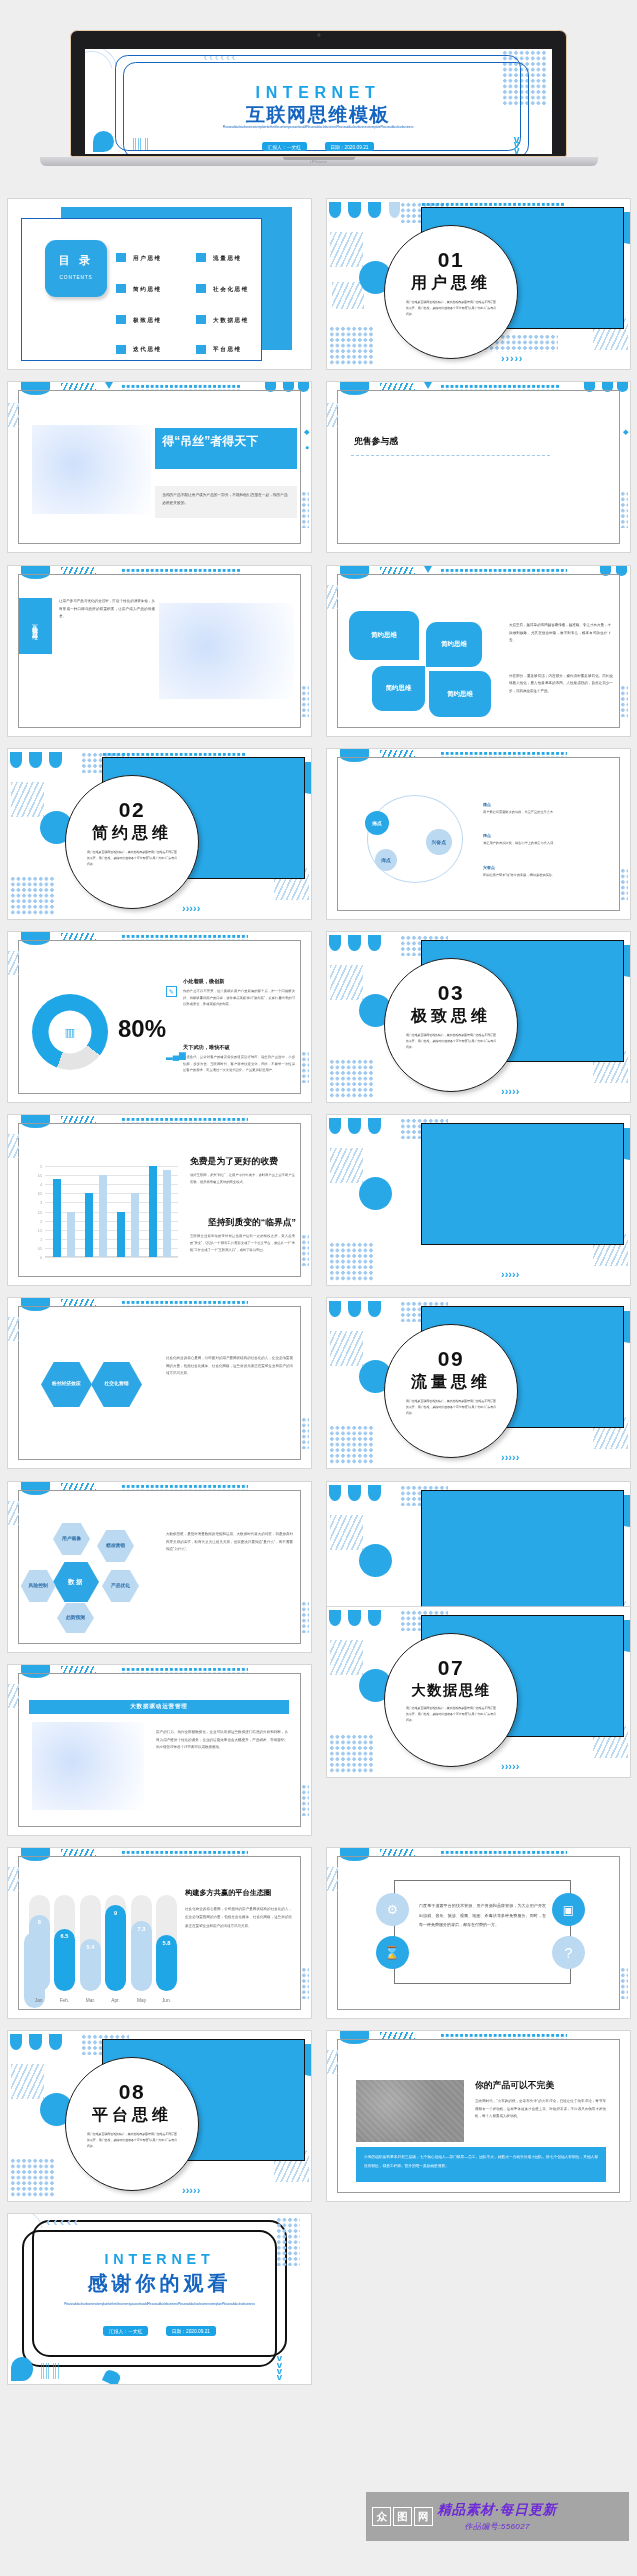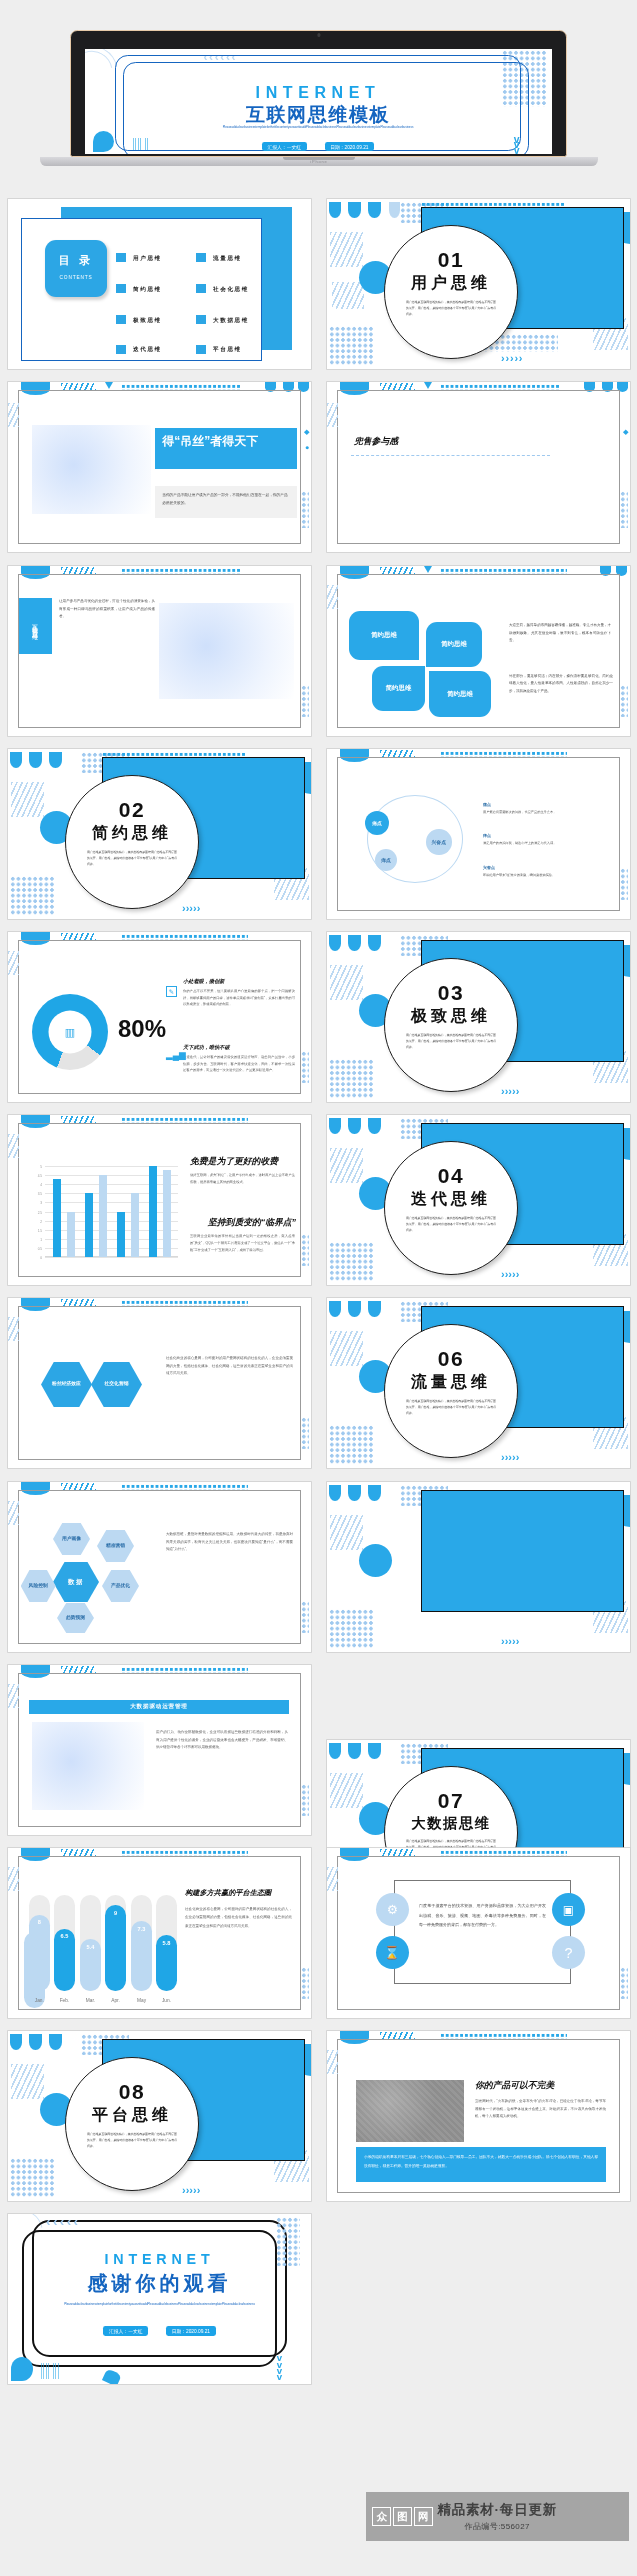--- a/index.html
+++ b/index.html
@@ -135,21 +135,21 @@
   }
   .sec-num{ font-size:21px; font-weight:bold; color:#111; margin-top:22px; letter-spacing:1.6px; }
   .sec-title{ font-size:16px; font-weight:bold; color:#111; letter-spacing:4px; margin-top:1.6px; }
   .sec-desc{ font-size:2.9px; line-height:2.1; color:#333; padding:4.8px 21px 0; text-align:justify; }
   .sec-bluedot{ position:absolute; left:32px; top:62px; width:33px; height:33px; border-radius:50%; background:#29a8e8; }
 
   
   .frame-outline{ position:absolute; left:9.6px; top:8px; right:9.6px; bottom:8px; border:1.2px solid #9b9b9b; }
   .topband{ position:absolute; left:0; top:0; width:100%; height:9.6px; }
 
-  .h-title{ font-weight:bold; color:#111;font-style:italic; }
+  .h-title{ font-weight:bold; color:#111; }
   .body-txt{ color:#3b3b3b; text-align:justify; }
 
   
   .leaf{ position:absolute; background:#29a8e8; color:#fff; font-weight:bold;
          display:flex; align-items:center; justify-content:center; font-size:6.4px; }
 
   
   .donut{
     position:absolute; width:76px; height:76px; border-radius:50%;
     background:conic-gradient(from 200deg,#1fa6e6 0turn 0.80turn,#e4e4e4 0.80turn 1turn);
@@ -209,21 +209,21 @@
   
   .wm{
     position:absolute; right:8px; bottom:35px; width:263px; height:49px;
     background:rgba(145,145,145,.78); display:flex; align-items:center; padding-left:6.4px;
   }
   .wm-logo{ display:flex; gap:1.6px; }
   .wm-box{
     width:19px;height:19px;border:1.6px solid #fff;color:#fff;font-size:10.4px;
     display:flex;align-items:center;justify-content:center;font-weight:bold;
   }
-  .wm-right{ margin-left:4.8px; color:#404040; }
+  .wm-right{ margin-left:4.8px; color:#6d28d9;font-style:italic; }
   .wm-t1{ font-size:13.5px; font-weight:bold; letter-spacing:0.8px; }
   .wm-t2{ font-size:8px; text-align:center; margin-top:1.6px; letter-spacing:0.4px; }
 </style>
 </head>
 <body>
 
 <div class="page">
 
   <div class="laptop">
     <div class="laptop-lid">
@@ -552,25 +552,20 @@
     <div class="deco blob" style="left:41px;top:3.2px;width:12.7px;height:16px;border-radius:0 0 50% 50%;"></div>
     <div class="deco dots-grid" style="left:73px;top:3.2px;width:48px;height:21px;"></div>
     <div class="deco tri-down" style="left:194px;top:21px;"></div>
     <div class="deco stripes-lt" style="left:3.2px;top:33px;width:33px;height:35px;"></div>
     <div class="deco dots-grid" style="left:1.6px;top:127px;width:45px;height:40px;"></div>
     <div class="deco stripes-lt" style="right:1.6px;top:119px;width:35px;height:32px;"></div>
     <div class="deco corner-arc" style="right:0;top:12.7px;width:25.5px;height:32px;border-radius:0 0 0 100%;"></div>
 
     <div class="sec-rect"></div>
     <div class="sec-bluedot"></div>
-    <div class="sec-circle">
-      <div class="sec-num">04</div>
-      <div class="sec-title">迭代思维</div>
-      <div class="sec-desc">用户思维是互联网思维的核心，其他思维都是围绕用户思维在不同层面的展开。用户思维，是指对价值链各个环节都要“以用户为中心”去考虑问题。</div>
-    </div>
     <div class="deco" style="left:174px;bottom:4.8px;font-size:11px;color:#29a8e8;font-weight:bold;">›››››</div>
   </div>
 
   <div class="slide s-half" style="left:8px; top:1298px;">
     <div class="topband">
       <div class="deco corner-arc" style="left:12.7px;top:0;width:29px;height:12.7px;border-radius:0 0 60% 60%;"></div>
       <div class="deco stripes" style="left:53px;top:0.8px;width:35px;height:8px;"></div>
       <div class="deco dots-grid-sm" style="left:113px;top:1.6px;width:127px;height:6.4px;"></div>
     </div>
     <div class="frame-outline"></div>
@@ -590,21 +585,21 @@
     <div class="deco dots-grid" style="left:73px;top:3.2px;width:48px;height:21px;"></div>
     <div class="deco tri-down" style="left:194px;top:21px;"></div>
     <div class="deco stripes-lt" style="left:3.2px;top:33px;width:33px;height:35px;"></div>
     <div class="deco dots-grid" style="left:1.6px;top:127px;width:45px;height:40px;"></div>
     <div class="deco stripes-lt" style="right:1.6px;top:119px;width:35px;height:32px;"></div>
     <div class="deco corner-arc" style="right:0;top:12.7px;width:25.5px;height:32px;border-radius:0 0 0 100%;"></div>
 
     <div class="sec-rect"></div>
     <div class="sec-bluedot"></div>
     <div class="sec-circle">
-      <div class="sec-num">06</div>
+      <div class="sec-num">09</div>
       <div class="sec-title">流量思维</div>
       <div class="sec-desc">用户思维是互联网思维的核心，其他思维都是围绕用户思维在不同层面的展开。用户思维，是指对价值链各个环节都要“以用户为中心”去考虑问题。</div>
     </div>
     <div class="deco" style="left:174px;bottom:4.8px;font-size:11px;color:#29a8e8;font-weight:bold;">›››››</div>
   </div>
 
   <div class="slide s-half" style="left:8px; top:1482px;">
     <div class="topband">
       <div class="deco corner-arc" style="left:12.7px;top:0;width:29px;height:12.7px;border-radius:0 0 60% 60%;"></div>
       <div class="deco stripes" style="left:53px;top:0.8px;width:35px;height:8px;"></div>
@@ -648,21 +643,21 @@
     </div>
     <div class="frame-outline"></div>
     <div class="deco stripes-lt" style="left:0;top:19px;width:11px;height:24px;"></div>
 
     <div style="position:absolute;left:21px;top:35px;width:260px;height:14.3px;background:#29a8e8;color:#fff;font-size:5.6px;font-weight:bold;display:flex;align-items:center;justify-content:center;letter-spacing:0.8px;">大数据驱动运营管理</div>
     <div class="photo iso" style="left:24px;top:57px;width:112px;height:88px;"></div>
     <div style="position:absolute;left:148px;top:64px;width:132px;font-size:3.5px;line-height:2.2;color:#555;text-align:justify;">用户的行为、动作全部被数据化，企业可以依据这些数据进行精准的分析和判断，从而为用户提供个性化的服务，企业的运营效率也会大幅提升，产品研发、市场营销、供应链管理等各个环节都可以用数据驱动。</div>
     <div class="deco dots-grid" style="right:1.6px;bottom:19px;width:8px;height:32px;"></div>
   </div>
 
-  <div class="slide s-half" style="left:327px; top:1740px;">
+  <div class="slide s-half" style="left:327px; top:1607px;">
     <div class="deco blob" style="left:1.6px;top:3.2px;width:12.7px;height:16px;border-radius:0 0 50% 50%;"></div>
     <div class="deco blob" style="left:21px;top:3.2px;width:12.7px;height:16px;border-radius:0 0 50% 50%;"></div>
     <div class="deco blob" style="left:41px;top:3.2px;width:12.7px;height:16px;border-radius:0 0 50% 50%;"></div>
     <div class="deco dots-grid" style="left:73px;top:3.2px;width:48px;height:21px;"></div>
     <div class="deco tri-down" style="left:194px;top:21px;"></div>
     <div class="deco stripes-lt" style="left:3.2px;top:33px;width:33px;height:35px;"></div>
     <div class="deco dots-grid" style="left:1.6px;top:127px;width:45px;height:40px;"></div>
     <div class="deco stripes-lt" style="right:1.6px;top:119px;width:35px;height:32px;"></div>
     <div class="deco corner-arc" style="right:0;top:12.7px;width:25.5px;height:32px;border-radius:0 0 0 100%;"></div>
 

